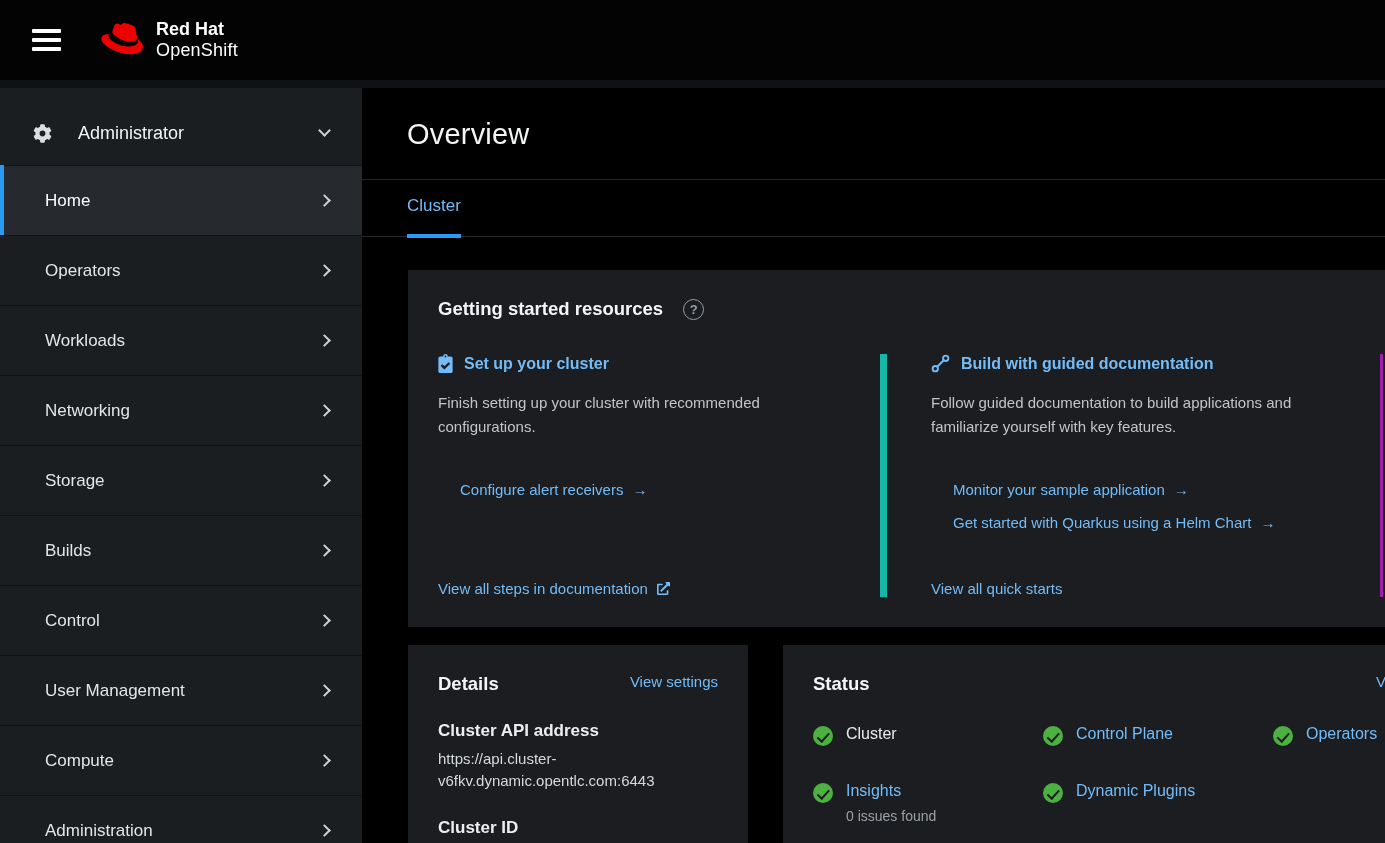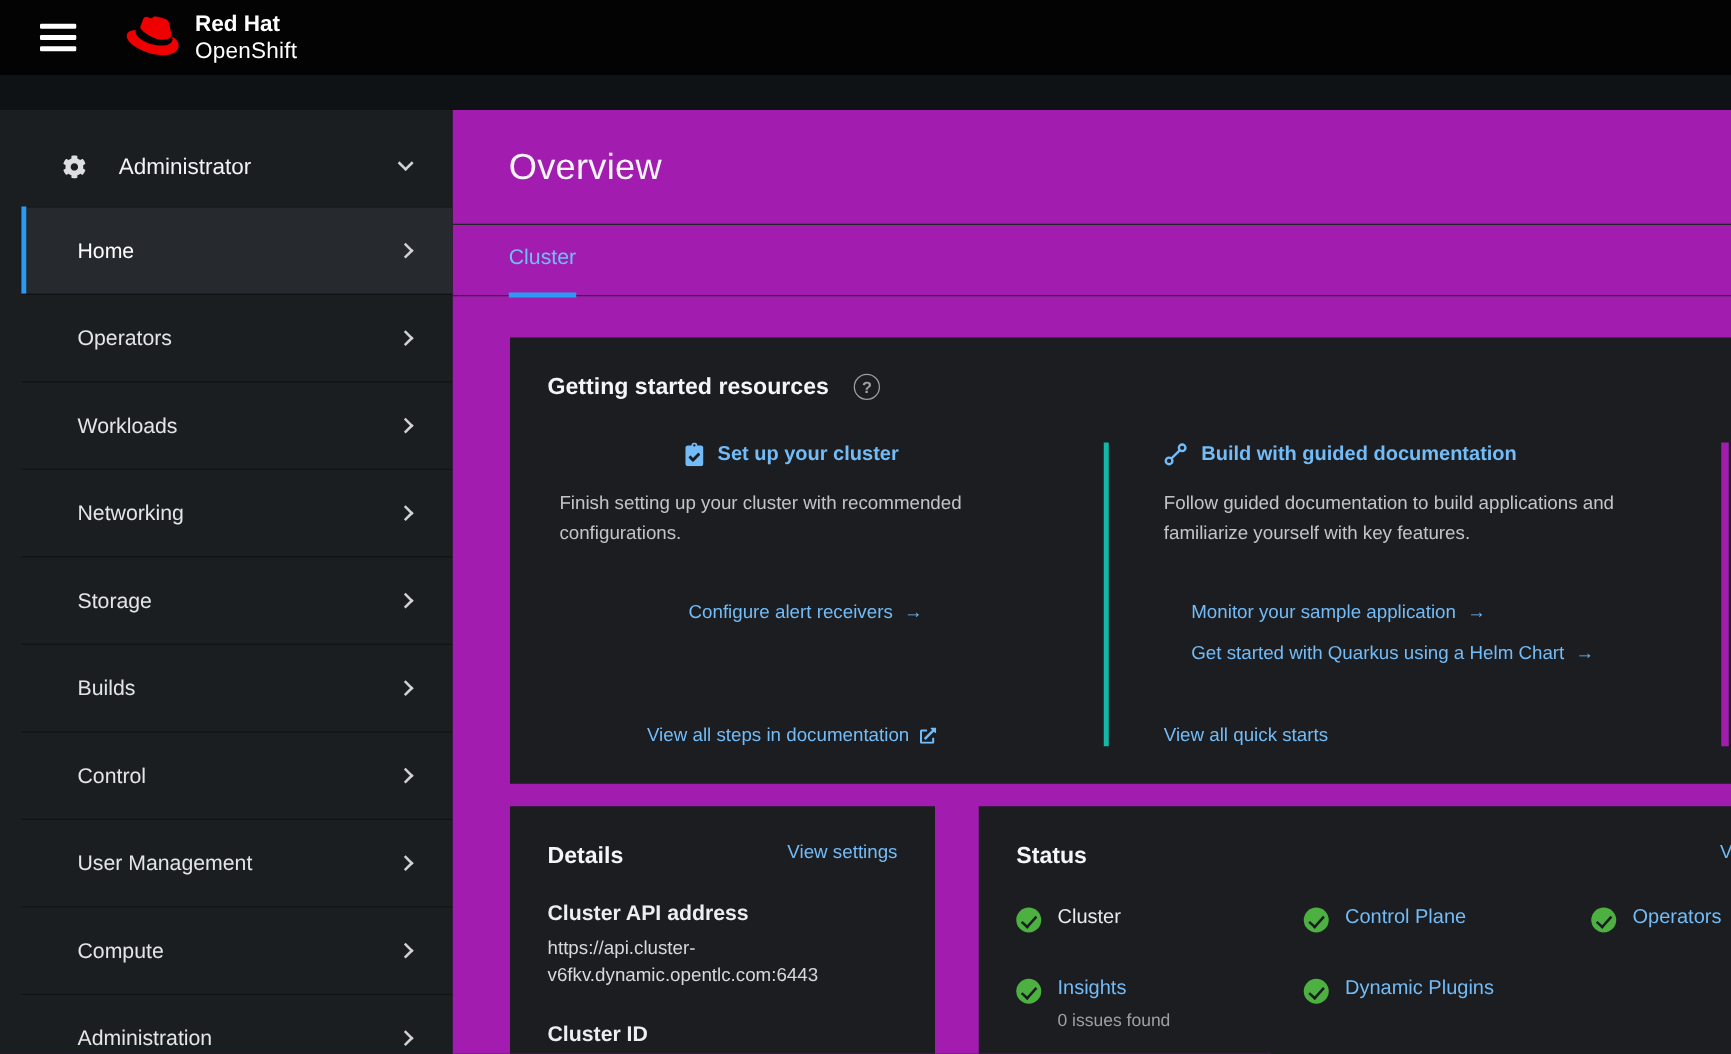--- a/index.html
+++ b/index.html
@@ -2,69 +2,69 @@
 <html style="--accent-blue: #2b9af3; --link-blue: #73bcf7; --success-green: #4cb140;"><head>
 <meta charset="utf-8">
 <style>
   *{margin:0;padding:0;box-sizing:border-box;}
   html,body{width:1385px;height:843px;}
   body{position:relative;overflow:hidden;background:#0f1214;color:#e8eaec;
        font-family:"Liberation Sans","DejaVu Sans",sans-serif;}
   a{text-decoration:none;cursor:pointer;}
 
   
-  .masthead{position:absolute;top:0;left:0;width:100%;height:60px;background:#030303;
+  .masthead{position:absolute;top:0;left:0;width:100%;height:80px;background:#030303;
             display:flex;align-items:center;z-index:6;}
   .hamburger{background:none;border:none;cursor:pointer;margin-left:24px;padding:8px;
              display:flex;flex-direction:column;gap:5px;}
   .hamburger .bar{width:29px;height:4px;background:#fff;border-radius:1px;}
   .brand{display:flex;align-items:center;margin-left:30px;gap:11px;cursor:pointer;}
   .hat svg{display:block;}
   .brand-text{display:flex;flex-direction:column;line-height:1.18;}
   .brand-l1{color:#fff;font-weight:bold;font-size:18px;}
   .brand-l2{color:#fff;font-size:18px;letter-spacing:.2px;}
 
   
   .sidebar{position:absolute;top:88px;left:0;bottom:0;width:362px;background:#1b1e21;
-           padding-top:13px;display:flex;flex-direction:column;z-index:5;padding-left:17px;}
+           padding-top:13px;display:flex;flex-direction:column;z-index:5;}
   .perspective{height:64px;display:flex;align-items:center;padding:0 33px;cursor:pointer;}
   .gear{display:flex;}
   .perspective-label{font-size:18px;color:#f2f3f4;margin-left:26px;flex:1;}
   .nav-list{list-style:none;flex:1;overflow:hidden;}
   .nav-item{height:70px;display:flex;align-items:center;padding:0 33px 0 45px;
             border-top:1px solid #101214;font-size:17px;color:#e3e5e7;cursor:pointer;position:relative;}
   .nav-item .nav-label{flex:1;}
   .nav-item.active{background:#26292d;color:#fff;}
   .nav-item.active::before{content:"";position:absolute;left:0;top:-1px;bottom:0;width:4px;
             background:var(--accent-blue,#2b9af3);}
   .chev{width:9px;height:9px;border-right:2px solid #d0d2d4;border-bottom:2px solid #d0d2d4;
         transform:rotate(-45deg);flex:none;}
   .chev-down{transform:rotate(45deg);margin-top:-5px;}
 
   
-  .content{position:absolute;top:88px;left:362px;right:0;bottom:0;overflow:hidden;background:#a21caf;}
+  .content{position:absolute;top:88px;left:362px;right:0;bottom:0;overflow:hidden;background:#000000;}
   .page-head{padding:30px 45px 28px;border-bottom:1px solid #212428;}
   .page-title{font-size:29px;font-weight:normal;color:#f4f5f6;letter-spacing:.2px;}
   .tabs{padding:16px 45px 0;border-bottom:1px solid #26292d;display:flex;}
   .tab{font-size:17px;color:var(--link-blue,#73bcf7);padding-bottom:20px;position:relative;cursor:pointer;}
   .tab.active::after{content:"";position:absolute;left:0;right:0;bottom:-2px;height:4px;
         background:var(--accent-blue,#2b9af3);}
   .dashboard{padding:33px 0 0 46px;}
   .card{background:#1b1d21;}
 
   
   .gs-card{width:1102px;height:357px;padding:28px 30px 30px;display:flex;flex-direction:column;}
   .gs-head{display:flex;align-items:center;gap:20px;margin-bottom:34px;}
   .gs-title{font-size:18.5px;font-weight:bold;color:#f4f5f6;}
   .help-icon{width:21px;height:21px;border:1.5px solid #9ba0a5;border-radius:50%;color:#9ba0a5;
              font-size:13px;font-weight:bold;display:flex;align-items:center;justify-content:center;cursor:pointer;flex:none;}
   .gs-cols{display:flex;flex:1;min-height:0;}
   .gs-col{display:flex;flex-direction:column;}
-  .gs-col1{width:449px;padding-right:54px;border-right:4px solid #14b8a6;align-items:center;}
-  .gs-col2{width:496px;padding-left:44px;padding-right:40px;border-right:6px solid #a21caf;}
+  .gs-col1{width:449px;padding-right:54px;border-right:7px solid #14b8a6;}
+  .gs-col2{width:496px;padding-left:44px;padding-right:40px;border-right:3px solid #a21caf;}
   .gs-col-head{display:flex;align-items:center;gap:11px;}
   .col-icon{display:flex;flex:none;}
   .gs-col-heading{font-size:16px;font-weight:bold;color:var(--link-blue,#73bcf7);}
   .gs-body{margin-top:18px;font-size:15px;line-height:24px;color:#c2c5c8;}
   .gs-col1 .gs-body{max-width:372px;}
   .gs-col2 .gs-body{max-width:402px;}
   .gs-links{margin:42px 0 0 22px;display:flex;flex-direction:column;gap:16px;}
   .gs-link{font-size:15px;color:var(--link-blue,#73bcf7);display:flex;align-items:center;gap:9px;}
   .arrow{font-size:15px;line-height:1;}
   .gs-footer{margin-top:auto;}

